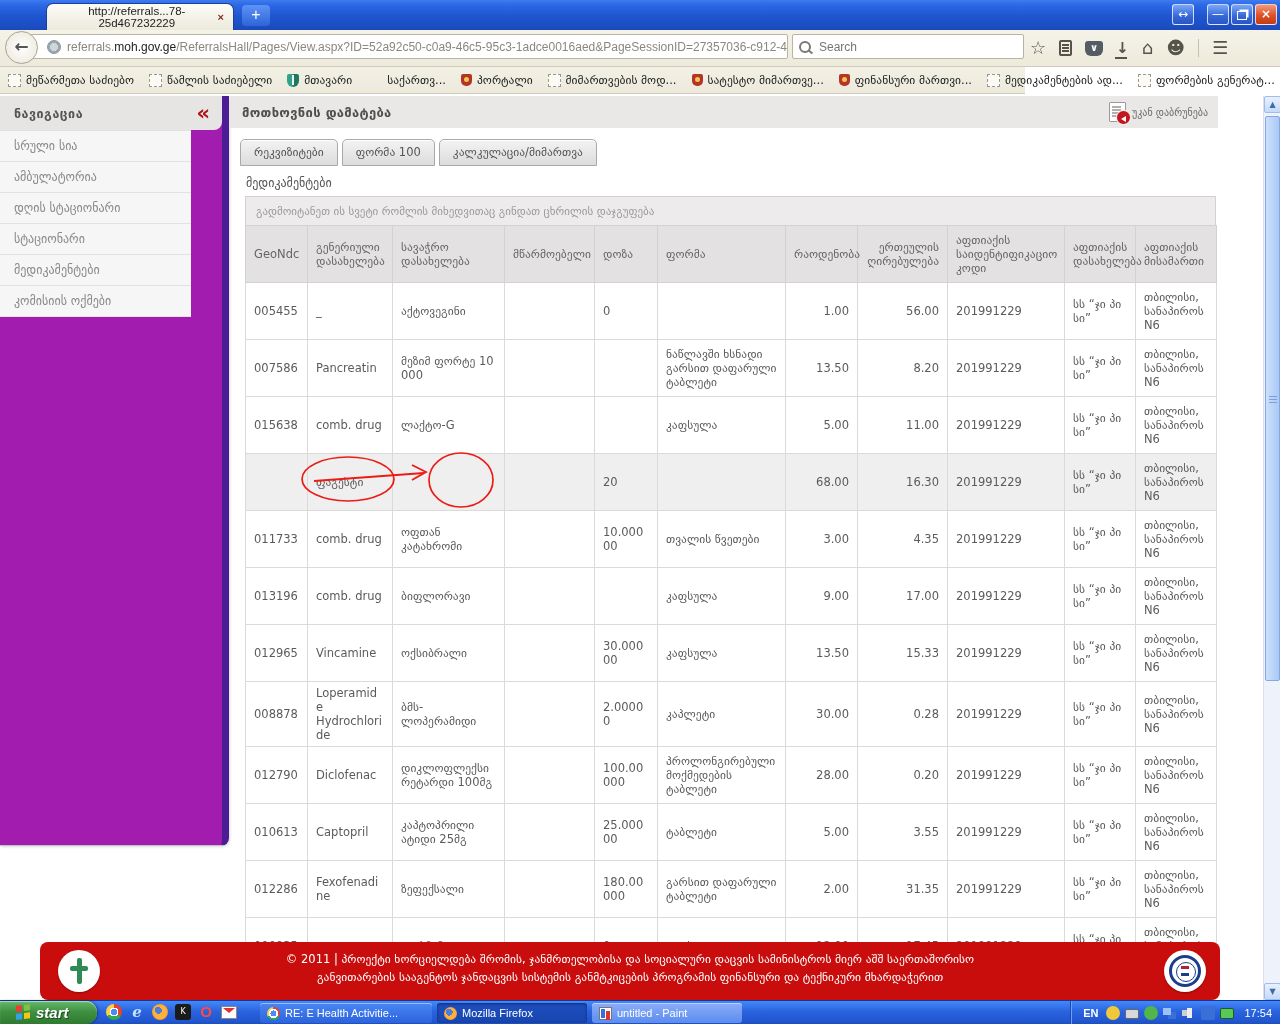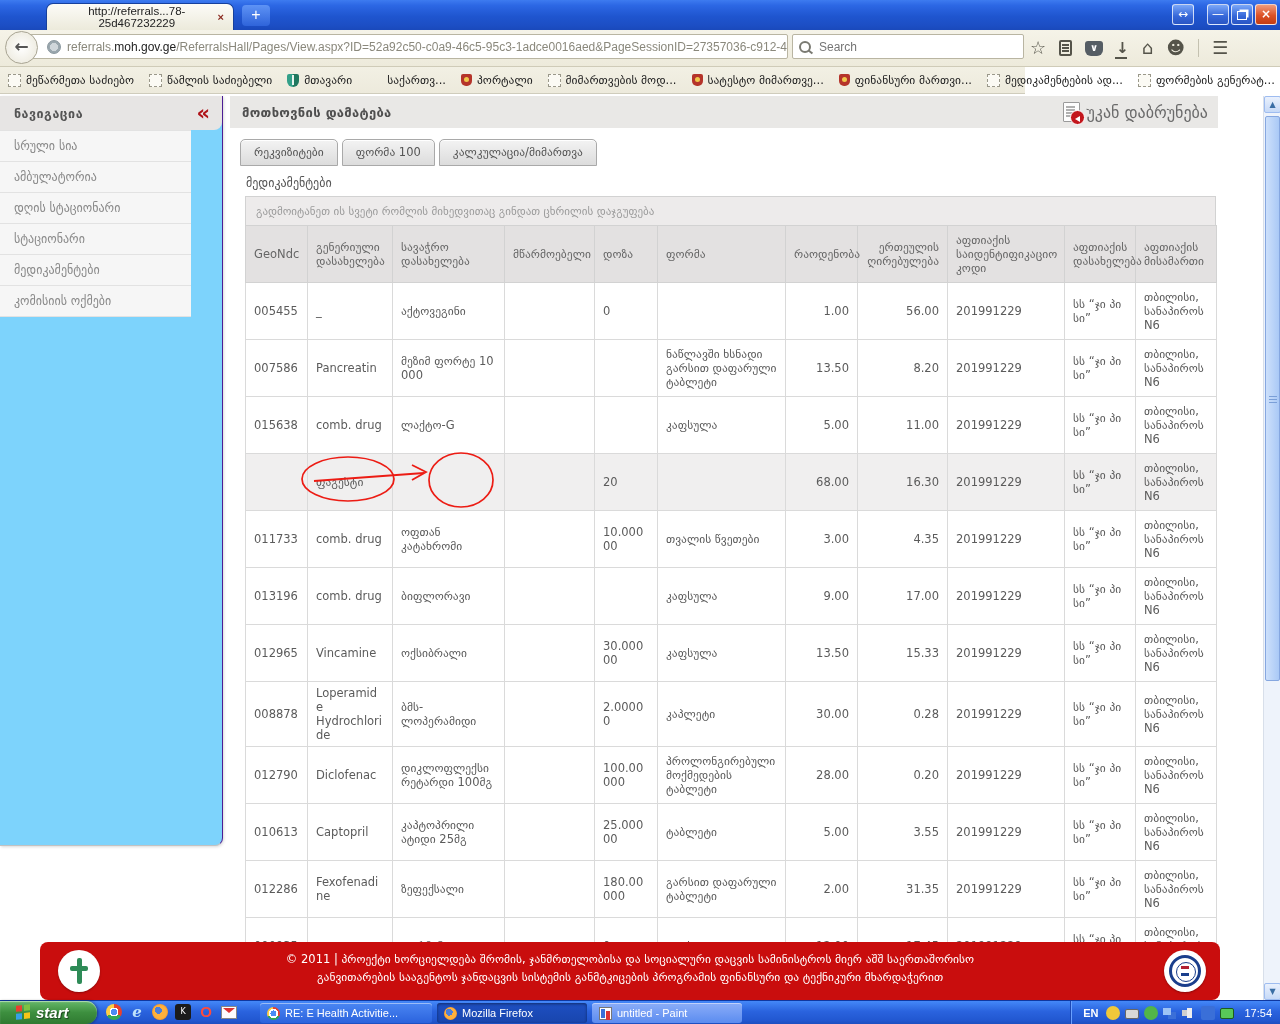--- a/index.html
+++ b/index.html
@@ -61,35 +61,35 @@
   .ic-none{width:0;height:0;}
   .bm-sep{width:1px;height:14px;background:#9a988a;margin-right:15px;}
   
   .vscroll{position:absolute;left:1263px;top:96px;width:17px;height:904px;background:#eef3fb;border-left:1px solid #d8dfea;z-index:30;}
   .sc-btn{position:absolute;left:0;width:17px;height:17px;background:linear-gradient(#eaf1fd,#c6d9f7);
     border:1px solid #9ebcf0;border-radius:2px;box-sizing:border-box;color:#3a6ea5;font-size:8px;text-align:center;line-height:15px;}
   .sc-thumb{position:absolute;left:1px;top:20px;width:15px;height:565px;border:1px solid #86a7e0;border-radius:2px;
     background:linear-gradient(90deg,#cde0fb,#aac9f6);box-sizing:border-box;}
   .sc-grip{position:absolute;left:3px;top:50%;width:8px;height:1px;background:#7a9fd8;box-shadow:0 3px 0 #7a9fd8,0 -3px 0 #7a9fd8;}
   
-  .sidebar{position:absolute;left:0;top:96px;width:222px;height:749px;background:#7dd3fc;
-    border-right:1px solid #4c1d95;border-bottom:1px solid #c2c2c2;border-radius:0 0 8px 0;box-shadow:1px 1px 3px rgba(0,0,0,.15);}
+  .sidebar{position:absolute;left:0;top:96px;width:222px;height:749px;background:#a21caf;
+    border-right:7px solid #4c1d95;border-bottom:1px solid #c2c2c2;border-radius:0 0 8px 0;box-shadow:1px 1px 3px rgba(0,0,0,.15);}
   .side-head{height:34px;background:#e7e5e4;display:flex;align-items:center;padding:0 12px 0 14px;
     border-radius:0 0 8px 0;}
   .side-title{font-size:12.5px;font-weight:bold;color:#555;letter-spacing:.5px;}
   .side-collapse{margin-left:auto;color:#b01318;font-size:21px;font-weight:bold;line-height:20px;}
   .side-list{width:191px;}
   .side-item{height:30px;line-height:30px;background:#f6f6f6;border-bottom:1px solid #e2e2e2;
     padding-left:14px;font-size:12px;color:#8a8a8a;}
   .side-item:first-child{border-top:1px solid #e2e2e2;}
   
   .main-head{position:absolute;left:230px;top:96px;width:988px;height:32px;background:#e9e8e6;
     display:flex;align-items:center;padding:0 10px 0 12px;box-sizing:border-box;}
   .page-title{font-size:13px;font-weight:bold;color:#4f4f4f;letter-spacing:.3px;}
-  .backlink{margin-left:auto;display:flex;align-items:center;gap:6px;font-size:16px;color:#6b6b6b;}
+  .backlink{margin-left:auto;display:flex;align-items:center;gap:6px;font-size:10px;color:#6b6b6b;}
   .doc-ic{position:relative;width:15px;height:18px;background:#fdfdfd;border:1px solid #9a9a9a;border-radius:1px;}
   .doc-ic::before{content:"";position:absolute;left:2px;top:3px;width:9px;height:1.5px;background:#b0b0b0;
     box-shadow:0 3px 0 #b0b0b0,0 6px 0 #b0b0b0,0 9px 0 #b0b0b0;}
   .doc-ic::after{content:"";position:absolute;right:-6px;bottom:-4px;width:13px;height:13px;border-radius:50%;
     background:#c3161c;border:1px solid #fff;}
   .doc-arrow{position:absolute;right:-1px;bottom:-1px;z-index:2;width:0;height:0;
     border:3.5px solid transparent;border-right:5px solid #fff;}
   .tabs{position:absolute;left:240px;top:139px;display:flex;align-items:flex-end;gap:4px;z-index:2;}
   .tab{height:25px;line-height:25px;padding:0 13px;font-size:11.5px;color:#555;
     background:linear-gradient(#f3f3f3,#dcdcdc);border:1px solid #a9a9a9;border-radius:5px 5px 0 0;

